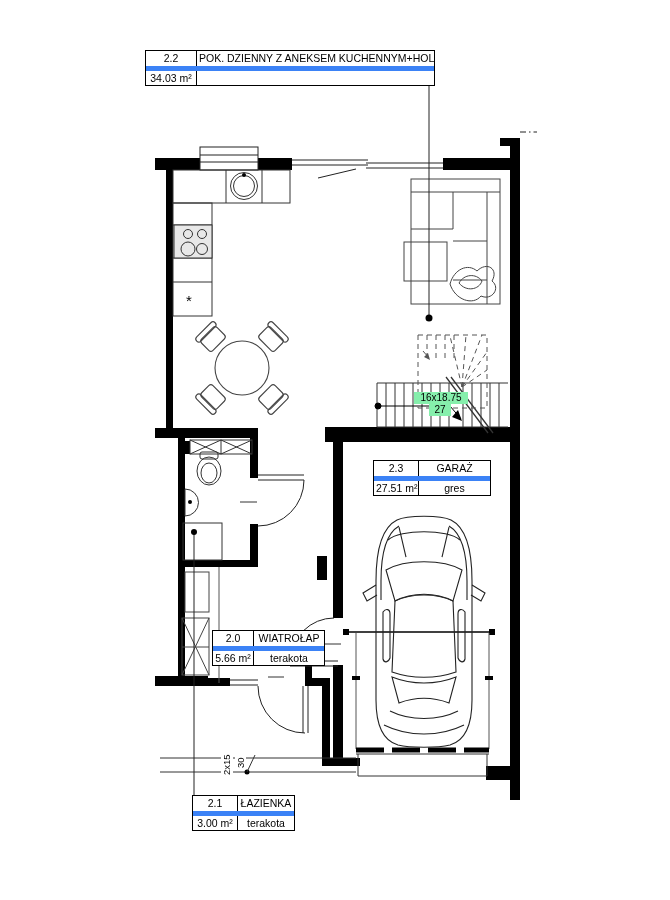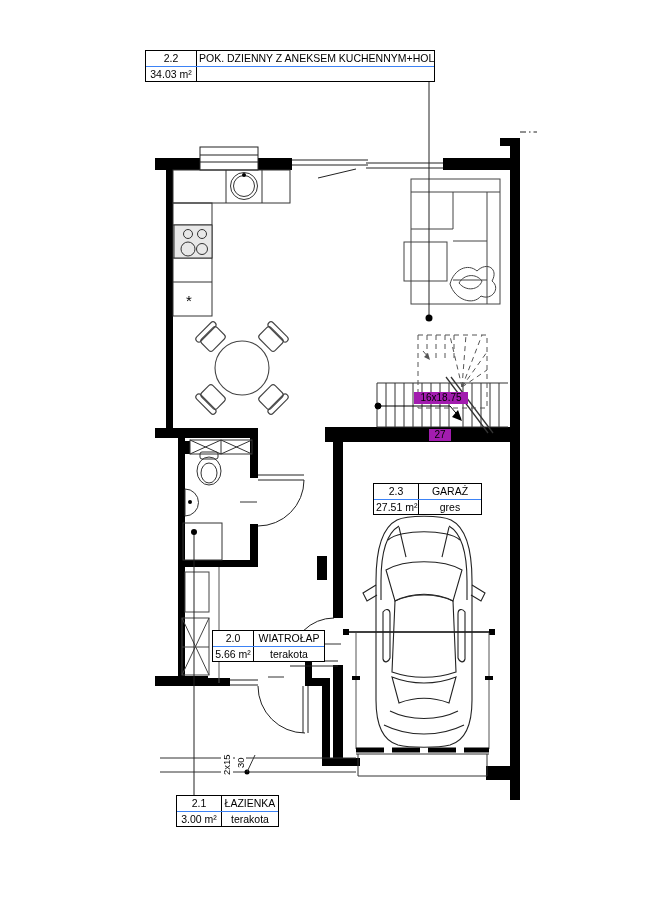--- a/index.html
+++ b/index.html
@@ -3,27 +3,27 @@
 <meta charset="utf-8">
 <style>
   html,body{margin:0;padding:0;background:#fff;}
   .page{position:relative;width:670px;height:900px;background:#fff;overflow:hidden;
         font-family:"Liberation Sans",sans-serif;color:#000;}
   .plan-svg{position:absolute;left:0;top:0;width:670px;height:900px;}
   
   .rtable{position:absolute;border:1.6px solid #000;background:#fff;font-size:10.5px;
           line-height:14.5px;box-sizing:border-box;}
   .rtable .row{display:flex;}
-  .rtable .row + .row{border-top:1px solid #3b82f6;}
+  .rtable .row + .row{border-top:5px solid #3b82f6;}
   .rtable .cell{text-align:center;padding:0 2px;white-space:nowrap;overflow:hidden;}
   .rtable .c-no{flex:none;border-right:1px solid #000;}
   .rtable .c-nm{flex:1;}
   
   .dimtext{position:absolute;font-size:10px;line-height:12px;text-align:center;
-           background:#a21caf;white-space:nowrap;}
+           background:#86efac;white-space:nowrap;}
   .vtext{position:absolute;font-size:9.5px;line-height:11px;white-space:nowrap;
          transform:rotate(-90deg);transform-origin:0 100%;background:#fff;}
 </style>
 </head>
 <body>
 
 <div class="page">
 
 <svg class="plan-svg" viewBox="0 0 670 900">
 
@@ -293,21 +293,21 @@
 <div class="rtable" style="left:145px;top:50px;width:290px">
   <div class="row">
     <div class="cell c-no" style="width:46px">2.2</div>
     <div class="cell c-nm">POK. DZIENNY Z ANEKSEM KUCHENNYM+HOLL</div>
   </div>
   <div class="row">
     <div class="cell c-no" style="width:46px">34.03 m²</div>
   </div>
 </div>
 
-<div class="rtable" style="left:373px;top:483px;width:109px">
+<div class="rtable" style="left:373px;top:460px;width:118px">
   <div class="row">
     <div class="cell c-no" style="width:40px">2.3</div>
     <div class="cell c-nm">GARAŻ</div>
   </div>
   <div class="row">
     <div class="cell c-no" style="width:40px">27.51 m²</div>
     <div class="cell c-nm">gres</div>
   </div>
 </div>
 
@@ -315,30 +315,30 @@
   <div class="row">
     <div class="cell c-no" style="width:36px">2.0</div>
     <div class="cell c-nm">WIATROŁAP</div>
   </div>
   <div class="row">
     <div class="cell c-no" style="width:36px">5.66 m²</div>
     <div class="cell c-nm">terakota</div>
   </div>
 </div>
 
-<div class="rtable" style="left:176px;top:795px;width:103px">
+<div class="rtable" style="left:192px;top:795px;width:103px">
   <div class="row">
     <div class="cell c-no" style="width:40px">2.1</div>
     <div class="cell c-nm">ŁAZIENKA</div>
   </div>
   <div class="row">
     <div class="cell c-no" style="width:40px">3.00 m²</div>
     <div class="cell c-nm">terakota</div>
   </div>
 </div>
 
 <div class="dimtext" style="left:414px;top:392px;width:54px">16x18.75</div>
-<div class="dimtext" style="left:429px;top:429px;width:22px">27</div>
+<div class="dimtext" style="left:429px;top:404px;width:22px">27</div>
 
 <div class="vtext" style="left:233px;top:763px;width:30px;height:12px">2x15</div>
 <div class="vtext" style="left:246px;top:757px;width:16px;height:11px">30</div>
 
 </div>
 
 </body></html>

